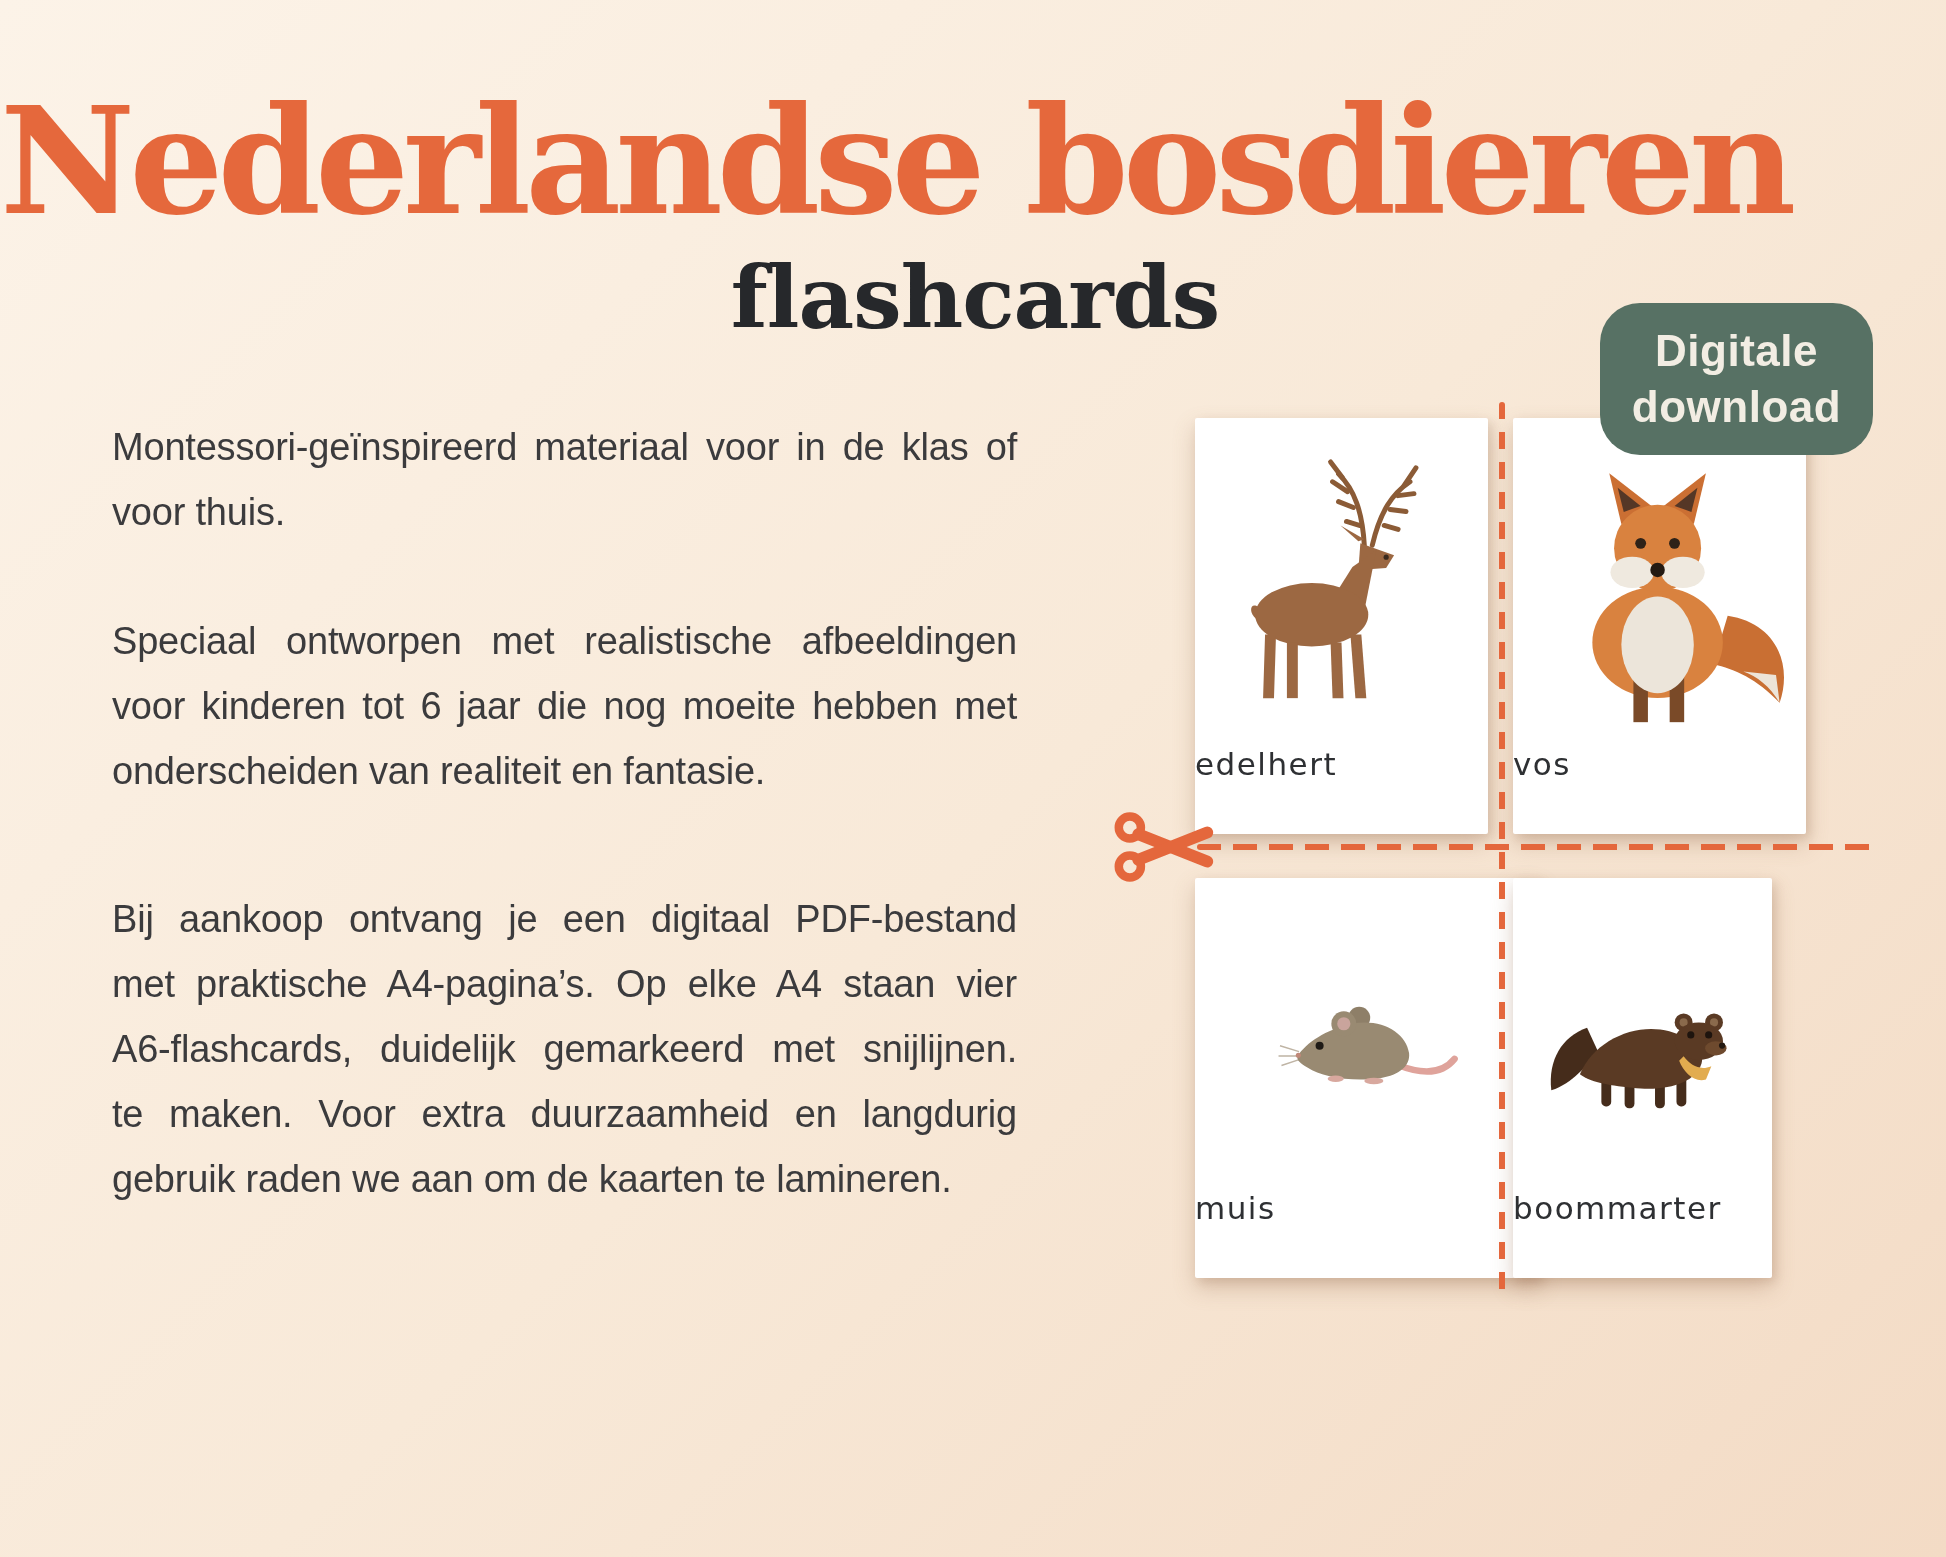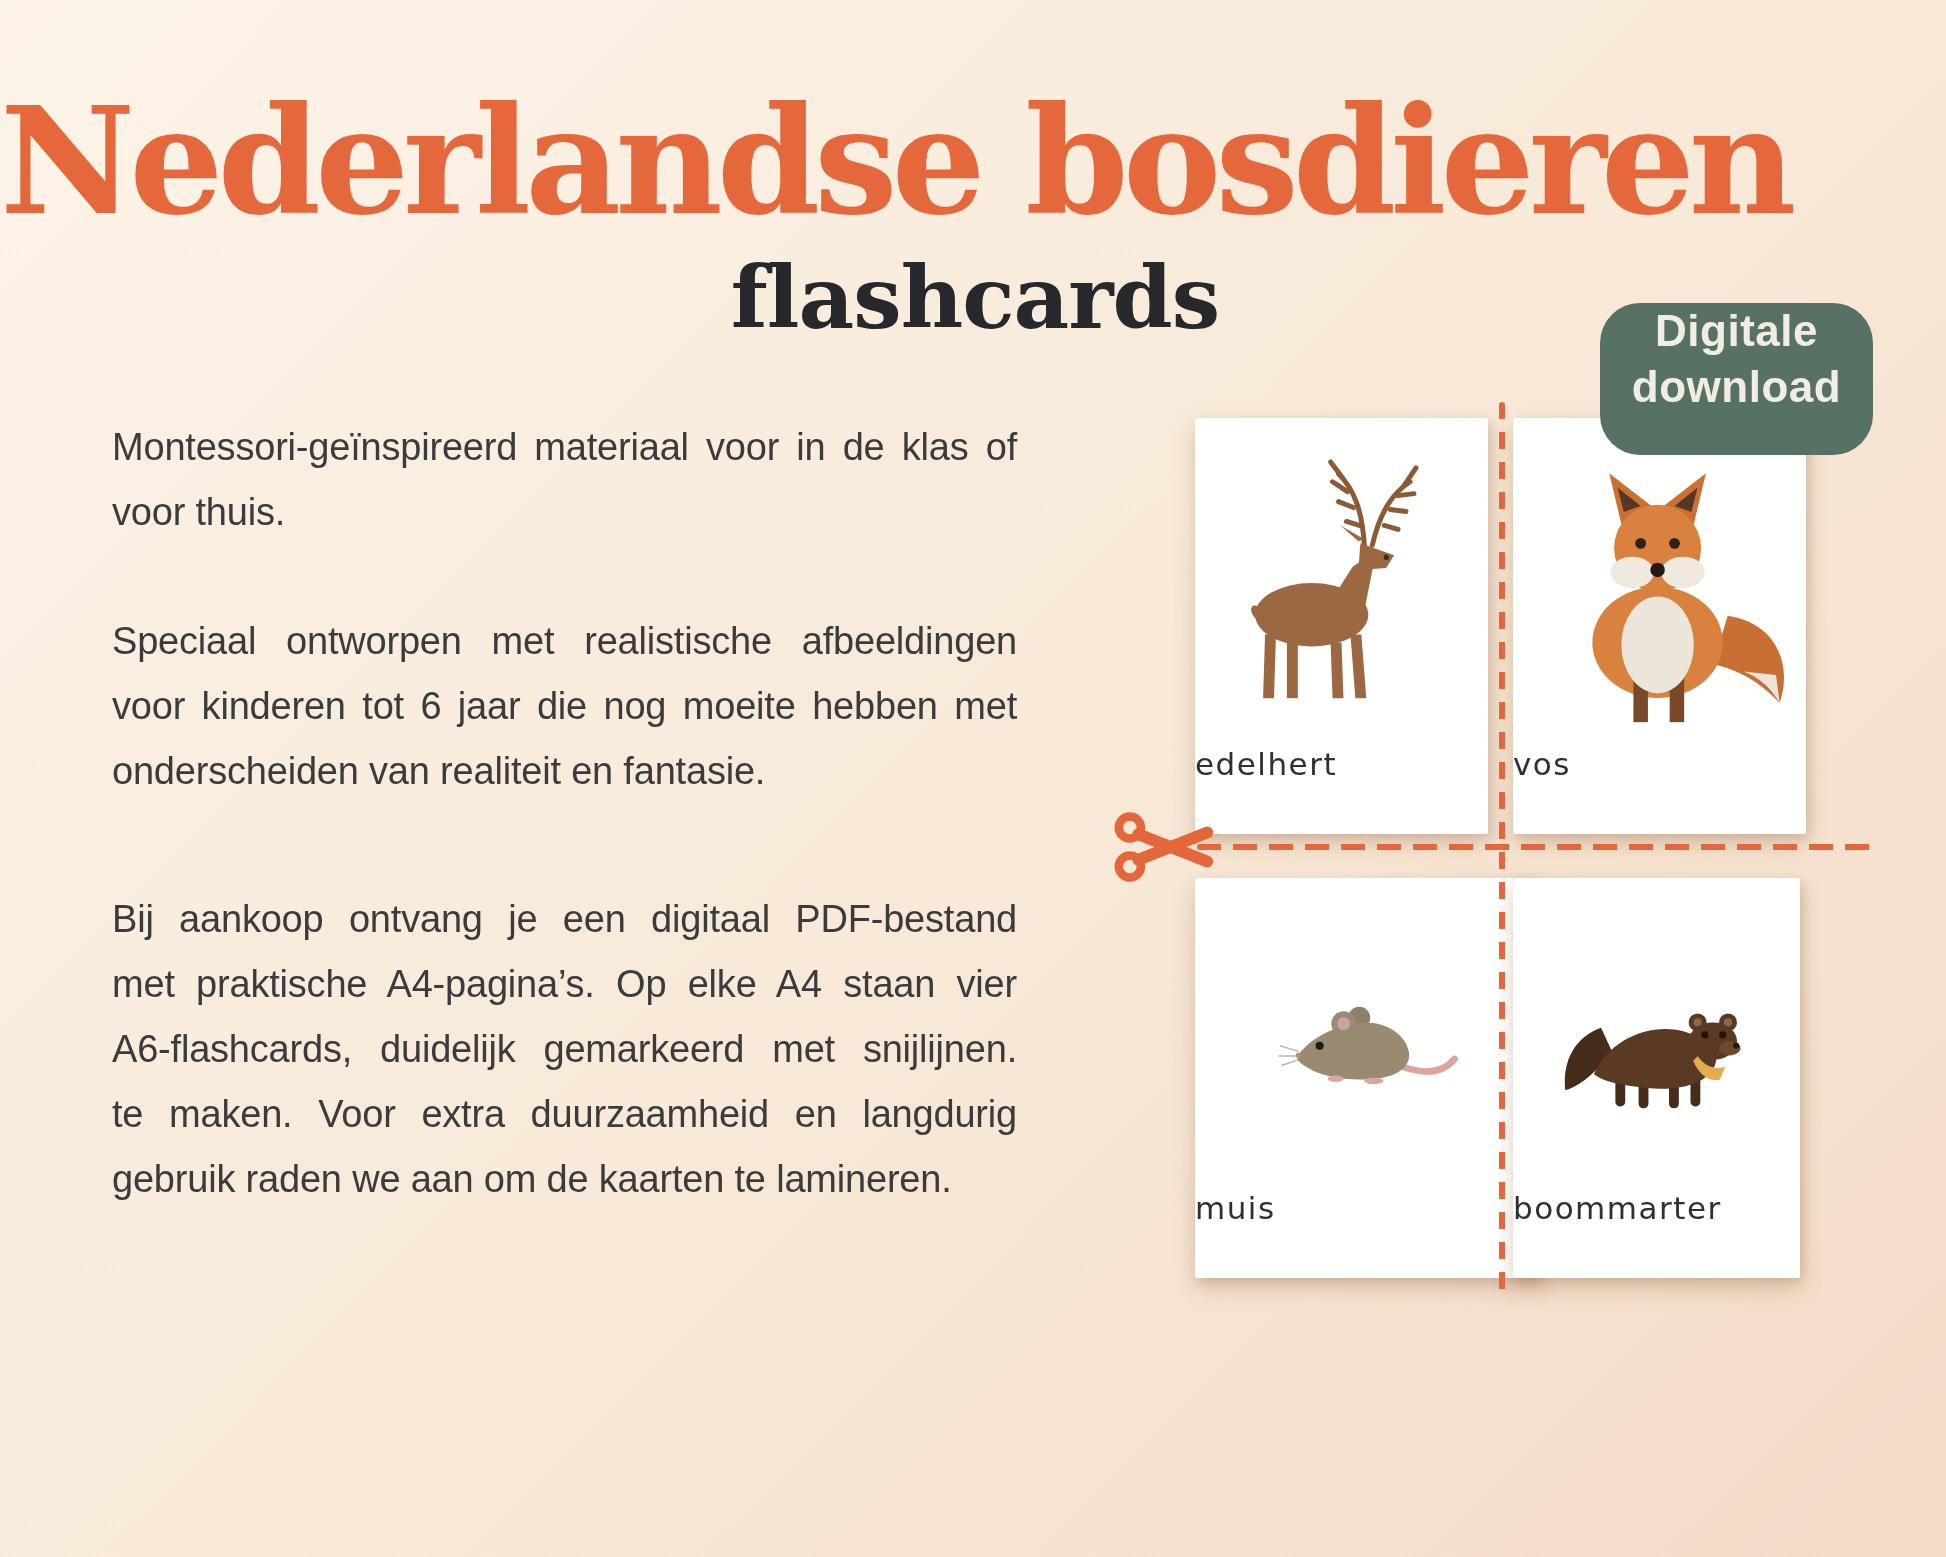--- a/index.html
+++ b/index.html
@@ -28,21 +28,21 @@
   .page-subtitle{
     position:absolute;left:0;top:255px;width:1950px;text-align:center;
     font-family:"DejaVu Serif","Liberation Serif",serif;
     font-weight:bold;font-size:86px;line-height:1;letter-spacing:-1px;
     color:var(--subtitle-color);
   }
   
   .download-badge{
     position:absolute;left:1600px;top:303px;width:273px;height:152px;
     background:var(--badge-green);border-radius:40px;z-index:9;
-    display:flex;flex-direction:column;align-items:center;
+    display:flex;flex-direction:column;align-items:center;justify-content:center;
     color:var(--badge-text);font-weight:bold;font-size:44px;line-height:56px;
     letter-spacing:0.5px;text-align:center;
   }
   
   .copy{
     position:absolute;left:112px;top:415px;width:905px;
     color:var(--body-text);font-size:38px;font-weight:300;
     letter-spacing:-0.2px;
   }
   .copy p{margin:0;}
@@ -52,21 +52,21 @@
   .line.j{text-align:justify;text-align-last:justify;white-space:normal;height:65px;overflow:visible;}
   
   .flashcard{
     position:absolute;background:var(--card-background);
     box-shadow:0 10px 22px rgba(150,105,75,.30),4px 4px 10px rgba(150,105,75,.18);
     border-radius:2px;z-index:2;
   }
   #card-deer  {left:1195px;top:418px;width:293px;height:416px;}
   #card-fox   {left:1513px;top:418px;width:293px;height:416px;}
   #card-mouse {left:1195px;top:878px;width:345px;height:400px;}
-  #card-marten{left:1513px;top:878px;width:287px;height:400px;}
+  #card-marten{left:1513px;top:878px;width:259px;height:400px;}
   .card-image{
     position:absolute;left:0;right:0;top:30px;bottom:118px;
     display:flex;align-items:center;justify-content:center;overflow:visible;
   }
   .card-label{
     position:absolute;left:0;right:0;bottom:52px;
     font-size:31px;letter-spacing:1.5px;color:var(--label-color);
     font-family:"DejaVu Sans","Liberation Sans",sans-serif;
   }
   

